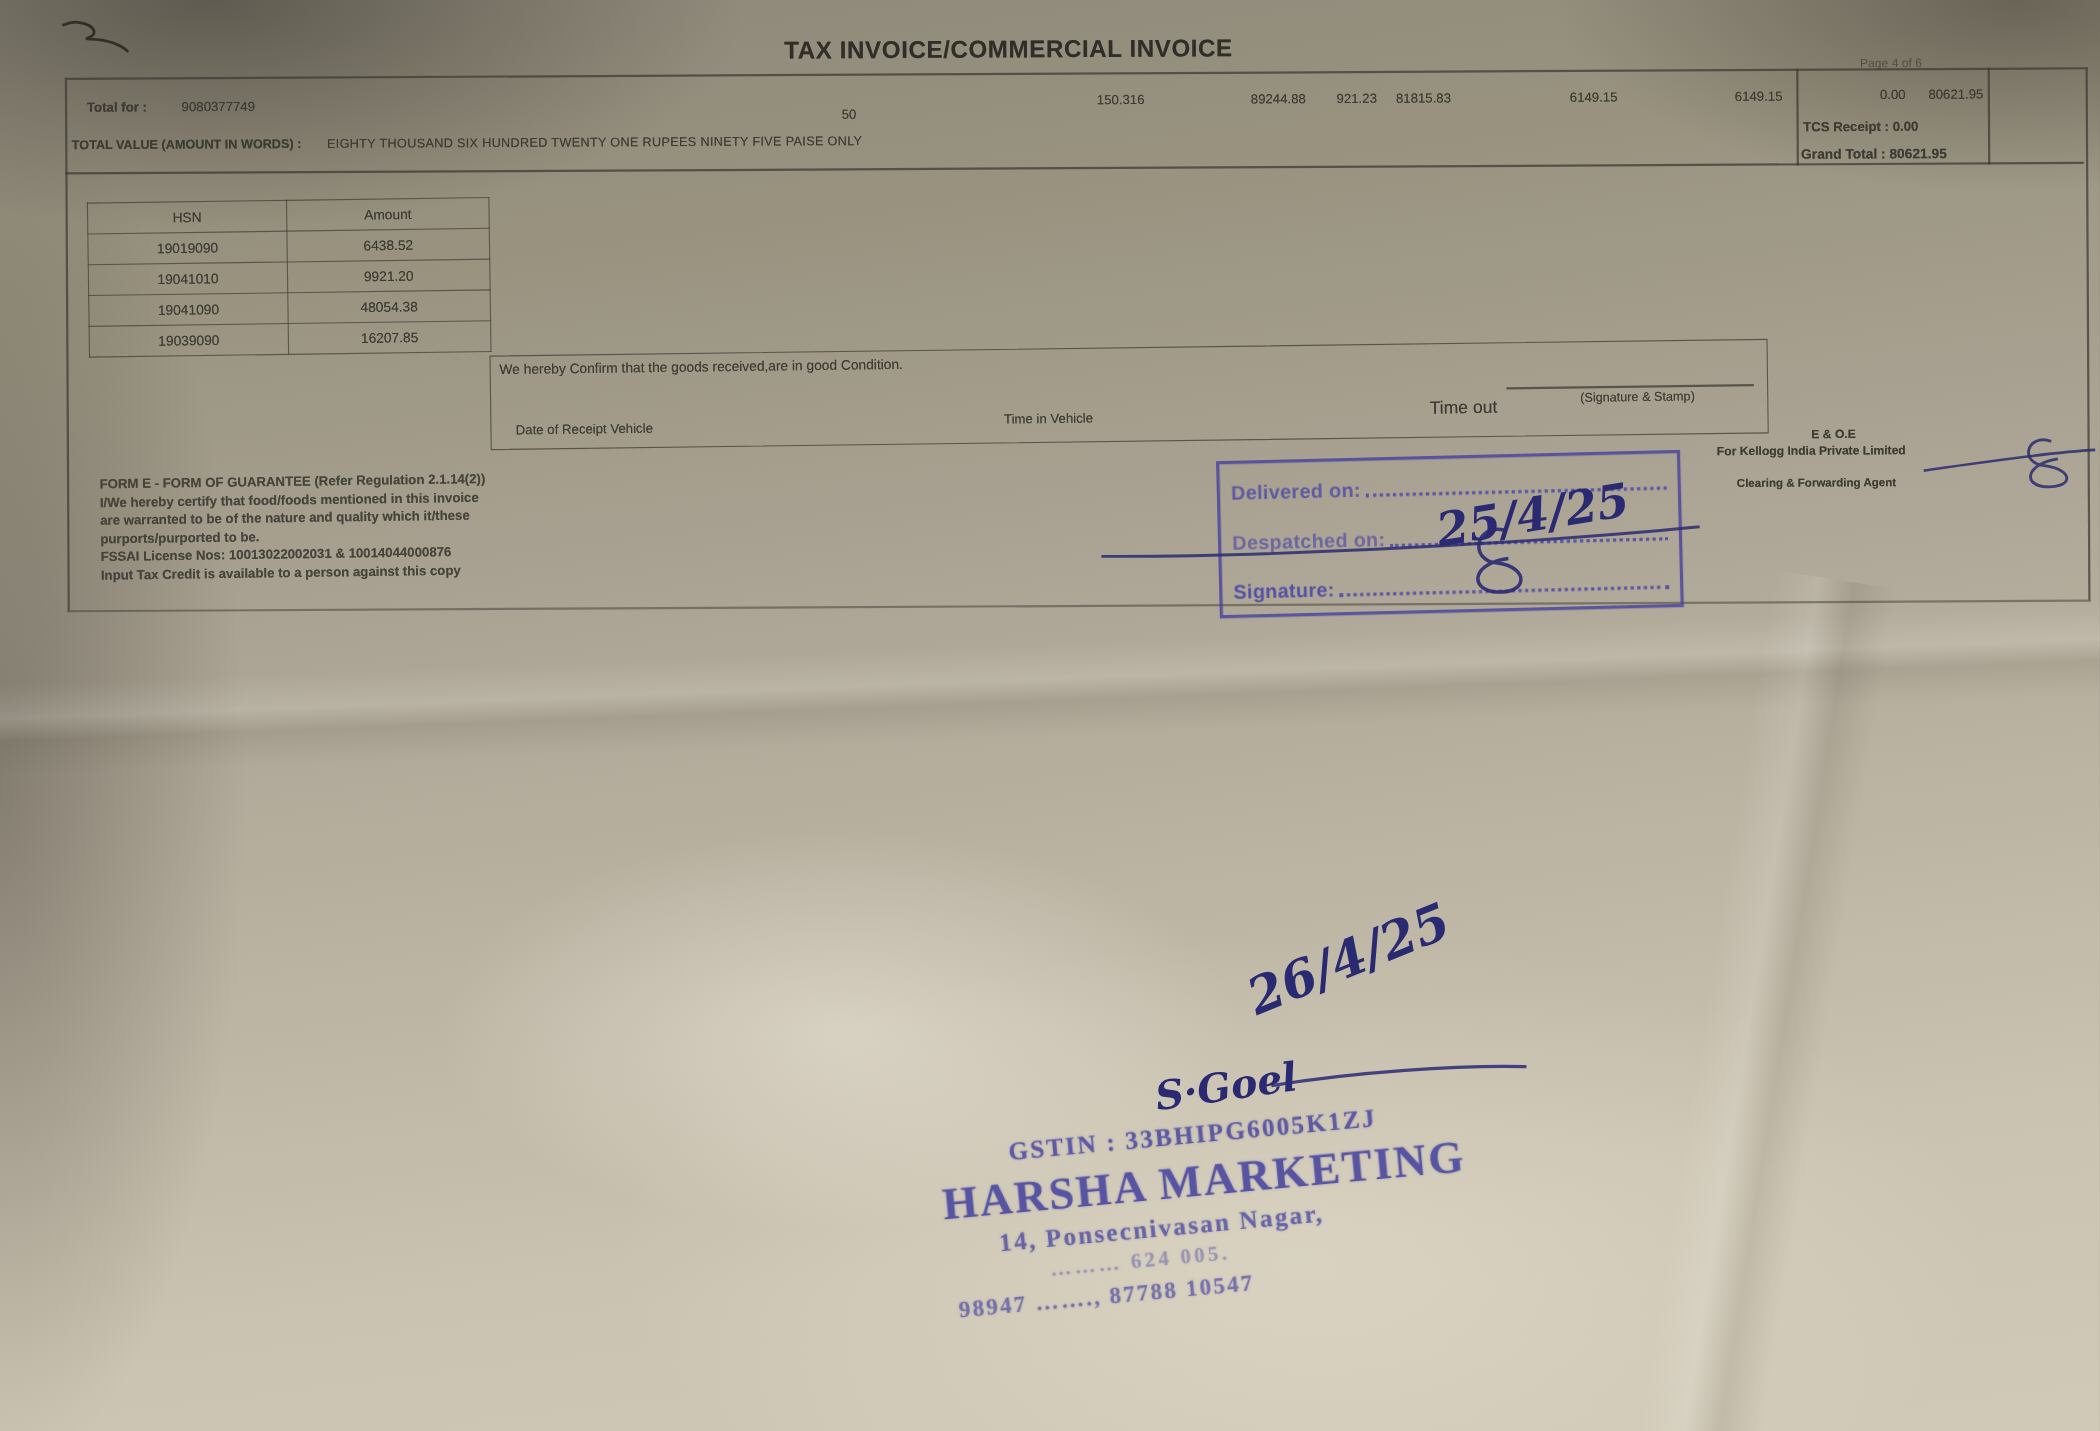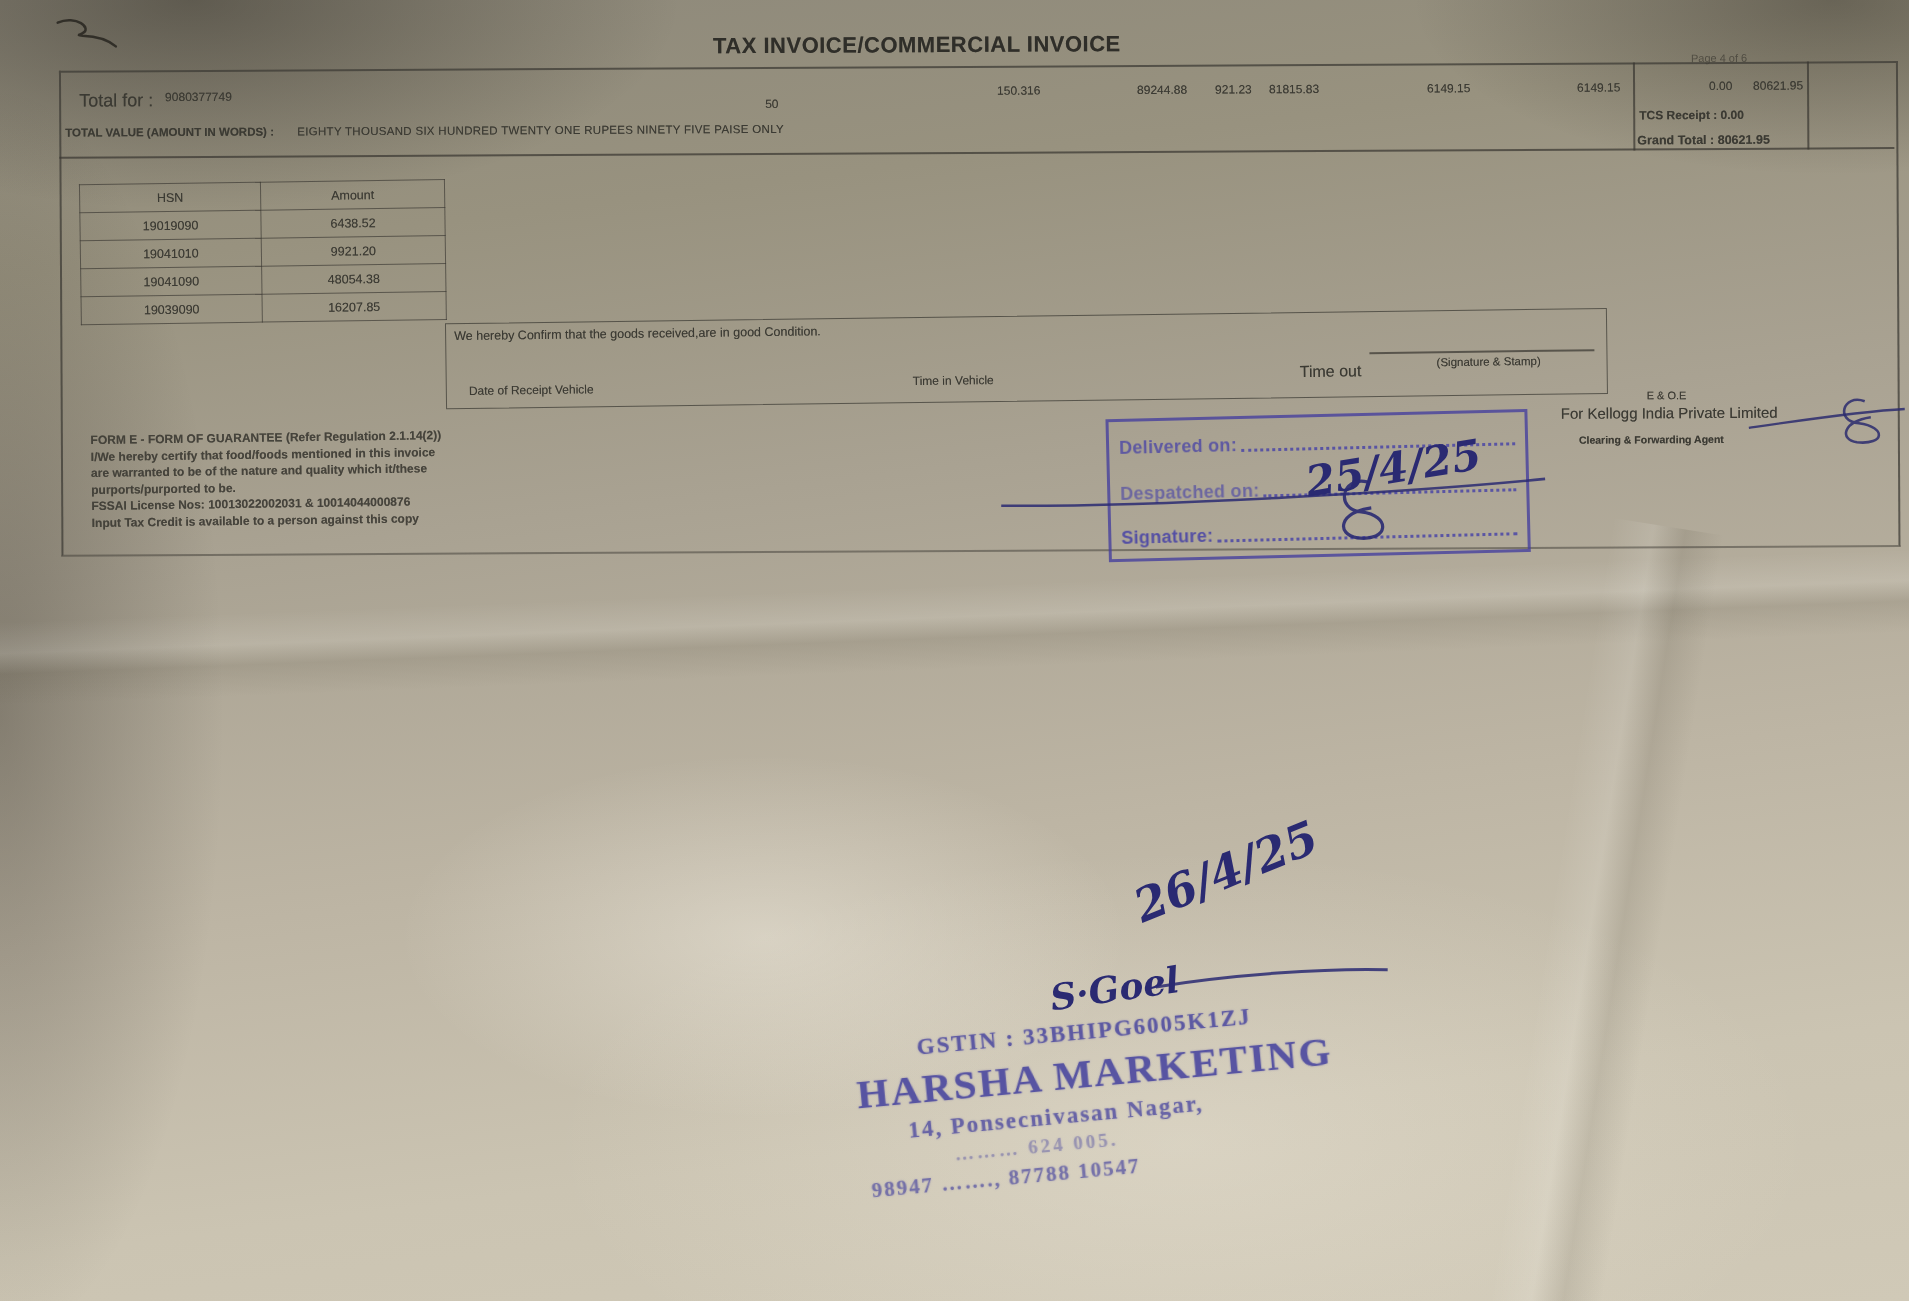--- a/index.html
+++ b/index.html
@@ -75,21 +75,21 @@
   </svg>
 
   <div class="t title prn" style="left:710px;top:32px;width:420px;text-align:center">TAX INVOICE/COMMERCIAL INVOICE</div>
   <div class="t pageno" style="left:1694px;top:56px">Page 4 of 6</div>
 
   <div class="box" style="left:62px;top:66px;width:1835px;height:482px;border-bottom-color:rgba(62,60,54,.5)"></div>
   <div class="ln" style="left:62px;top:152px;width:1835px;height:2px"></div>
   <div class="ln" style="left:1636px;top:66px;width:2px;height:88px"></div>
   <div class="ln" style="left:1810px;top:66px;width:2px;height:88px"></div>
 
-  <div class="t prn" style="left:82px;top:86px;font-size:18px;font-weight:normal">Total for :</div>
+  <div class="t prn" style="left:82px;top:86px;font-size:12px;font-weight:bold">Total for :</div>
   <div class="t prn cell-num" style="left:168px;top:86px">9080377749</div>
   <div class="t prn cell-num" style="left:768px;top:96px">50</div>
   <div class="t prn cell-num" style="left:1000px;top:84px">150.316</div>
   <div class="t prn cell-num" style="left:1140px;top:84px">89244.88</div>
   <div class="t prn cell-num" style="left:1218px;top:84px">921.23</div>
   <div class="t prn cell-num" style="left:1272px;top:84px">81815.83</div>
   <div class="t prn cell-num" style="left:1430px;top:84px">6149.15</div>
   <div class="t prn cell-num" style="left:1580px;top:84px">6149.15</div>
   <div class="t prn cell-num" style="left:1712px;top:83px">0.00</div>
   <div class="t prn cell-num" style="left:1756px;top:83px">80621.95</div>
@@ -136,22 +136,22 @@
 
   <div class="forme prn">
     <div>FORM E - FORM OF GUARANTEE (Refer Regulation 2.1.14(2))</div>
     <div>I/We hereby certify that food/foods mentioned in this invoice</div>
     <div>are warranted to be of the nature and quality which it/these</div>
     <div>purports/purported to be.</div>
     <div>FSSAI License Nos: 10013022002031 &amp; 10014044000876</div>
     <div>Input Tax Credit is available to a person against this copy</div>
   </div>
 
-  <div class="t prn" style="left:1648px;top:393px;font-size:11px;font-weight:normal">E &amp; O.E</div>
-  <div class="t prn" style="left:1562px;top:408px;font-size:15px;font-weight:normal">For Kellogg India Private Limited</div>
+  <div class="t prn" style="left:1648px;top:393px;font-size:11px;font-weight:bold">E &amp; O.E</div>
+  <div class="t prn" style="left:1562px;top:408px;font-size:11px;font-weight:bold">For Kellogg India Private Limited</div>
   <div class="t prn" style="left:1580px;top:437px;font-size:10.5px;font-weight:bold">Clearing &amp; Forwarding Agent</div>
   <svg style="left:1748px;top:392px" width="160" height="62" viewBox="0 0 160 62">
     <path d="M118,14 C96,6 88,34 112,36 C140,40 138,58 110,55 C92,52 96,34 124,30" fill="none" stroke="#2c2c6e" stroke-width="2.6" opacity=".85"></path>
     <path d="M2,40 C45,34 115,24 158,22" fill="none" stroke="#2c2c6e" stroke-width="2.4" opacity=".85"></path>
   </svg>
 
   <div class="stampbox">
     <div class="stamprow" style="top:16px">
       <span class="lbl" style="opacity:.8">Delivered on:</span>
       <span class="leader"></span>

